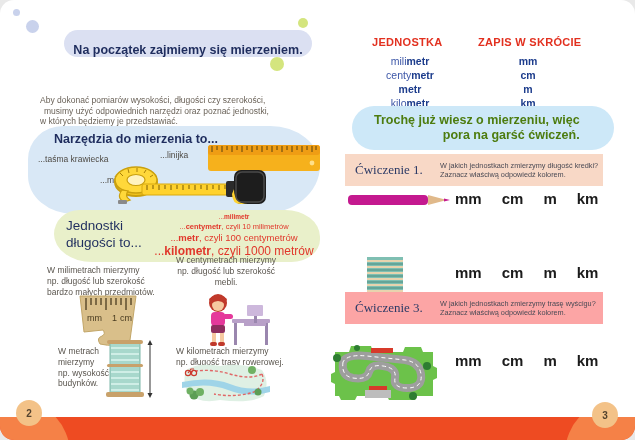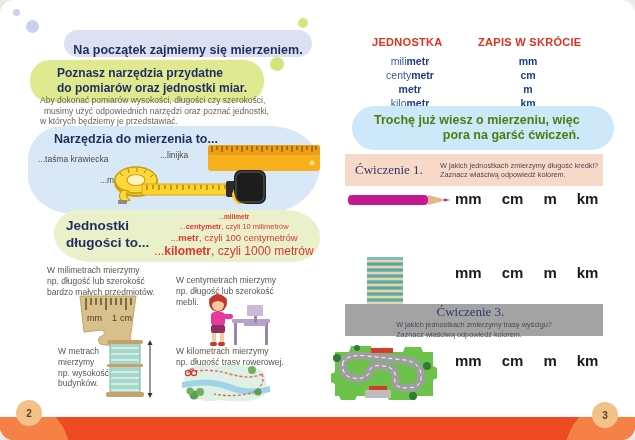--- a/index.html
+++ b/index.html
@@ -7,21 +7,21 @@
   .abs{position:absolute;}
   .dot{position:absolute;border-radius:50%;}
   .bubble{position:absolute;display:flex;align-items:center;justify-content:center;text-align:left;}
   .bubble1{left:64px;top:30px;width:248px;height:27px;background:#dbe0f2;border-radius:16px;font-weight:bold;font-size:12.5px;color:#1f2d5e;align-items:flex-end;}
   .bubble2{left:30px;top:60px;width:234px;height:42px;background:#dfe990;border-radius:20px;font-weight:bold;font-size:12px;color:#1f2d5e;line-height:15px;padding-left:10px;box-sizing:border-box;}
   .introp{left:40px;top:95px;font-size:8.5px;color:#6a6258;line-height:10.5px;}
   .toolsblob{left:28px;top:126px;width:292px;height:88px;background:#d9e8f6;border-radius:42px 60px 70px 55px/40px 48px 58px 46px;}
   .toolshead{left:54px;top:132px;font-size:12.5px;font-weight:bold;color:#1f2d5e;}
   .toollabel{font-size:8.5px;color:#4e4a44;}
   .unitsblob{left:54px;top:210px;width:266px;height:52px;background:#e9f0ca;border-radius:40px 55px 45px 60px/38px 42px 36px 44px;}
-  .unitshead{left:66px;top:217px;font-size:13.5px;font-weight:bold;color:#1f2d5e;line-height:17px;}
+  .unitshead{left:66px;top:217px;font-size:13.5px;font-weight:normal;color:#1f2d5e;line-height:17px;}
   .redlines{left:148px;top:212px;width:172px;text-align:center;color:#e1372b;}
   .redlines div{line-height:11px;}
   .rl1{font-size:6.5px;line-height:9px !important;}
   .rl2{font-size:7.5px;}
   .rl3{font-size:9.5px;line-height:12px !important;}
   .rl4{font-size:12px;line-height:14px !important;}
   .example{font-size:8.5px;color:#5a554e;line-height:10.8px;}
   .colhead{position:absolute;font-size:11px;font-weight:bold;color:#e2301f;letter-spacing:.3px;}
   .unitrow{font-size:10.5px;color:#3d57a8;line-height:14px;text-align:center;}
   .unitrow b{color:#1c3c8c;}
@@ -43,26 +43,20 @@
   <div class="dot" style="left:13px;top:9px;width:7px;height:7px;background:#c9d2ec;"></div>
   <div class="dot" style="left:26px;top:20px;width:13px;height:13px;background:#c9d2ec;"></div>
   <div class="dot" style="left:298px;top:18px;width:10px;height:10px;background:#d4e57e;"></div>
   <div class="dot" style="left:291px;top:39px;width:13px;height:13px;background:#d4e57e;"></div>
   <div class="dot" style="left:270px;top:57px;width:14px;height:14px;background:#d4e57e;"></div>
 
   <div class="bubble bubble1">
     <span>Na początek zajmiemy się mierzeniem.</span>
   </div>
 
-  <div class="bubble bubble2">
-    <span>
-      <span>Poznasz narzędzia przydatne</span><br>
-      <span>do pomiarów oraz jednostki miar.</span>
-    </span>
-  </div>
 
   <div class="abs introp">
     <div>Aby dokonać pomiarów wysokości, długości czy szerokości,</div>
     <div style="padding-left:4px;">musimy użyć odpowiednich narzędzi oraz poznać jednostki,</div>
     <div>w których będziemy je przedstawiać.</div>
   </div>
 
   <div class="abs toolsblob"></div>
   <div class="abs toolshead">Narzędzia do mierzenia to...</div>
   <div class="abs toollabel" style="left:38px;top:154px;">...taśma krawiecka</div>
@@ -148,21 +142,21 @@
     <div class="rl2"><span>...</span><b>centymetr</b><span>, czyli 10 milimetrów</span></div>
     <div class="rl3"><span>...</span><b>metr</b><span>, czyli 100 centymetrów</span></div>
     <div class="rl4"><span>...</span><b>kilometr</b><span>, czyli 1000 metrów</span></div>
   </div>
 
   <div class="abs example" style="left:47px;top:265px;">
     <div>W milimetrach mierzymy</div>
       <div>np. długość lub szerokość</div>
       <div>bardzo małych przedmiotów.</div>
   </div>
-  <div class="abs example" style="left:176px;top:275px;">
+  <div class="abs example" style="left:176px;top:255px;text-align:center;">
     <div>W centymetrach mierzymy</div>
       <div>np. długość lub szerokość</div>
       <div>mebli.</div>
   </div>
   <div class="abs example" style="left:58px;top:346px;">
     <div>W metrach</div>
       <div>mierzymy</div>
       <div>np. wysokość</div>
       <div>budynków.</div>
   </div>
@@ -310,21 +304,21 @@
     <rect x="2" y="52" width="40" height="10" fill="#e8a87c"></rect>
     <rect x="2" y="55" width="40" height="2" fill="#d08a5a"></rect>
   </svg>
   <div class="opts" style="left:455px;top:264px;">
     <span>mm</span>
     <span>cm</span>
     <span>m</span>
     <span>km</span>
   </div>
 
-  <div class="exband" style="top:304px;background:#a3a3a3;flex-direction:column;">
+  <div class="exband" style="top:292px;background:#fca5a5;">
     <div class="exlabel">Ćwiczenie 3.</div>
     <div class="exq">
       <div>W jakich jednostkach zmierzymy trasę wyścigu?</div>
       <div>Zaznacz właściwą odpowiedź kolorem.</div>
     </div>
   </div>
   <svg class="abs" style="left:327px;top:342px;" width="110" height="62" viewBox="0 0 110 62">
     <path d="M8 10 h14 l2 -6 h20 l2 6 h30 l2 -5 h16 l2 5 h10 v14 l4 2 v10 l-4 2 v16 h-16 l-2 4 h-26 l-2 -4 h-30 l-2 4 h-14 l-2 -4 h-4 v-12 l-4 -2 v-8 l4 -2 z" fill="#6cc24a"></path>
     <path d="M16 20 Q14 34 26 36 Q40 38 42 30 Q44 22 56 24 Q70 26 68 36 Q66 46 80 46 Q96 46 94 32 Q92 20 78 18 L40 14 Q20 12 16 20 Z" fill="none" stroke="#9e9e9e" stroke-width="8"></path>
     <path d="M16 20 Q14 34 26 36 Q40 38 42 30 Q44 22 56 24 Q70 26 68 36 Q66 46 80 46 Q96 46 94 32 Q92 20 78 18 L40 14 Q20 12 16 20 Z" fill="none" stroke="#ffffff" stroke-width="1" stroke-dasharray="4 3"></path>

